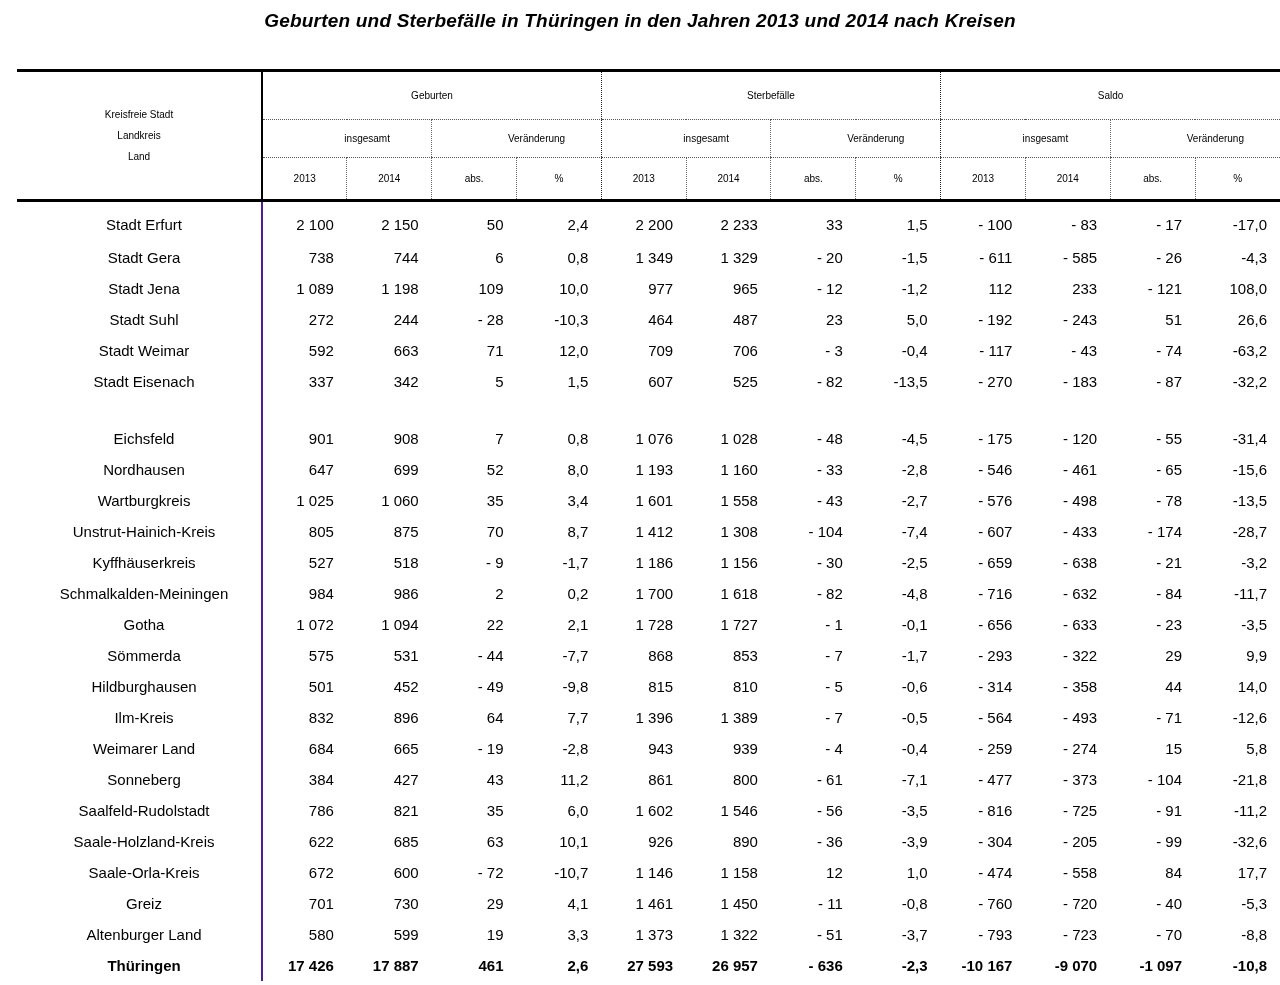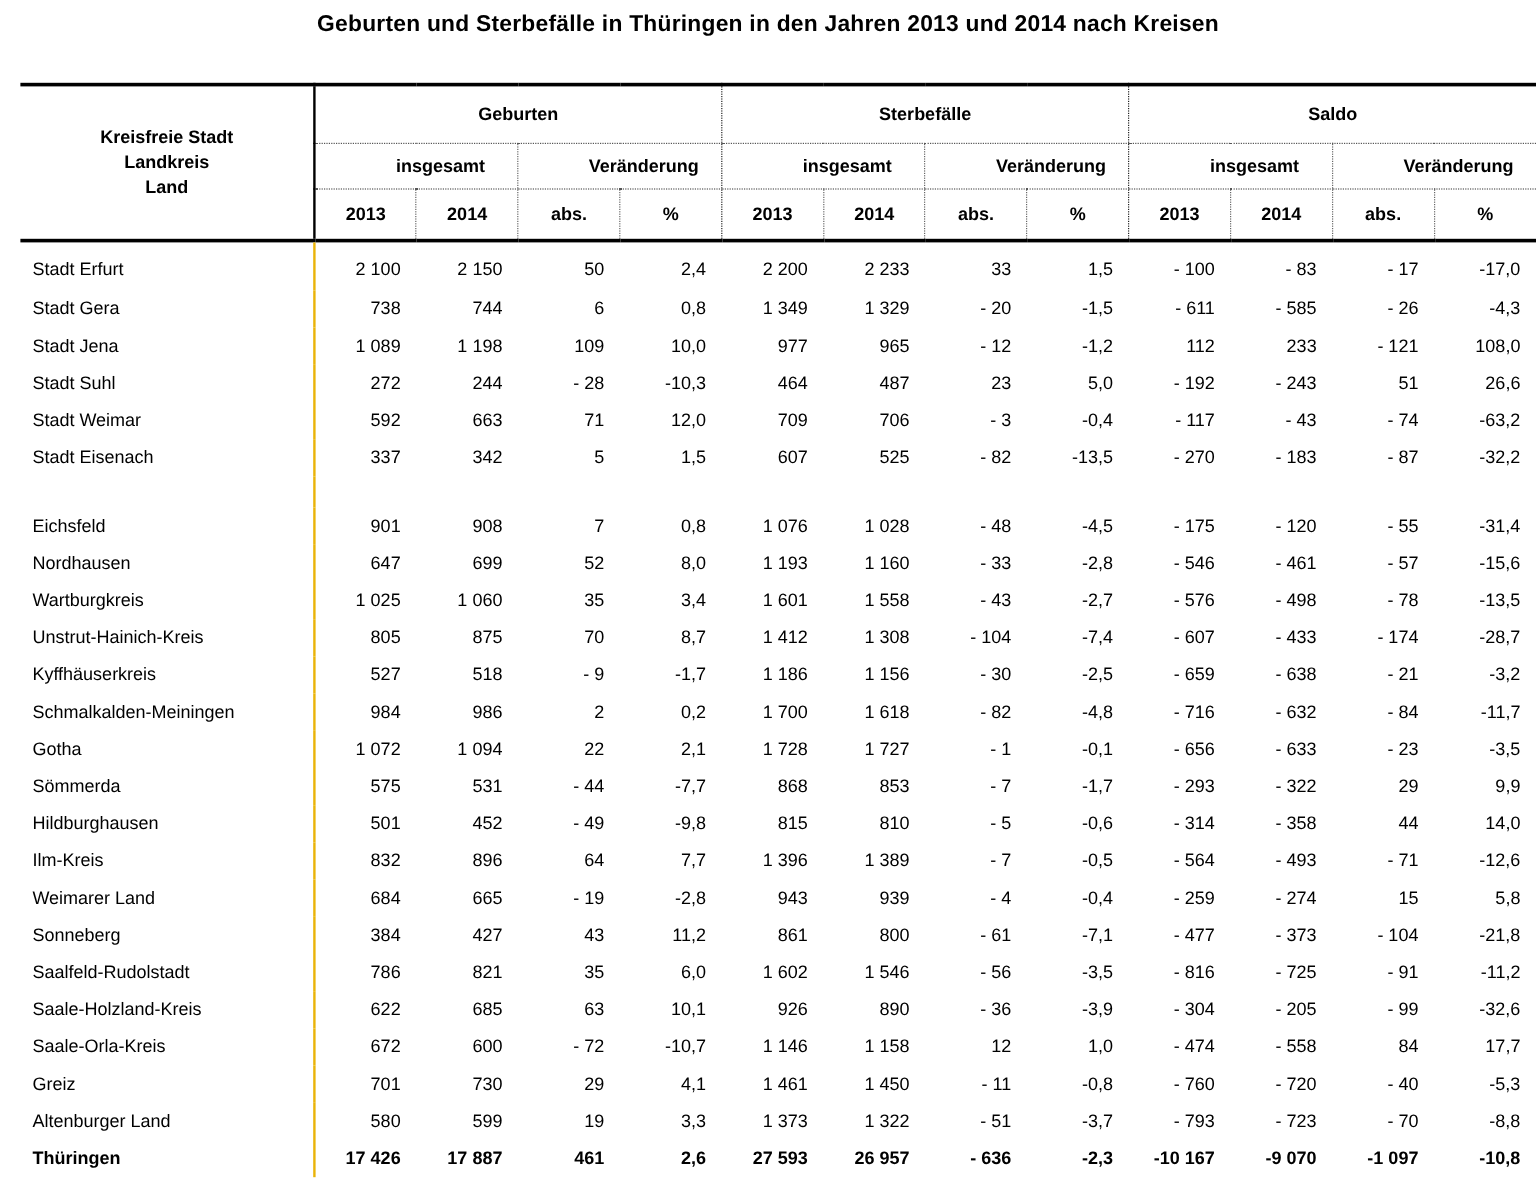--- a/index.html
+++ b/index.html
@@ -11,36 +11,37 @@
     overflow: hidden;
     font-family: "Liberation Sans", "DejaVu Sans", sans-serif;
     color: #000000;
   }
   .page-title {
     margin-top: 10px;
     text-align: center;
     font-size: 19px;
     font-weight: bold;
     letter-spacing: 0.2px;
+    font-style: italic;
   }
   table.stat-table {
     border-collapse: collapse;
     table-layout: fixed;
     margin-left: 17px;
     margin-top: 37px;
     width: 1263px;
     border-top: 3px solid #000;
   }
   col.c-name { width: 245px; }
   col.c-num  { width: 84.8px; }
 
   
   thead th {
-    font-weight: bold;
-    font-size: 15px;
+    font-weight: normal;
+    font-size: 10px;
     text-align: center;
     vertical-align: middle;
     padding: 0;
   }
   th.corner {
     border-right: 2px solid #000;
     border-bottom: 3px solid #000;
     line-height: 21px;
     text-align: center;
   }
@@ -52,23 +53,23 @@
 
   
   tbody td {
     font-size: 15px;
     padding: 0;
     vertical-align: middle;
     height: 31px;
   }
   tbody tr.first-row td { height: 36px; padding-top: 4px; }
   td.name-cell {
-    text-align: left;
+    text-align: center;
     padding-left: 10px;
-    border-right: 2px solid #eab308;
+    border-right: 2px solid #4c1d95;
     white-space: nowrap;
   }
   td.num {
     text-align: right;
     padding-right: 13px;
     white-space: nowrap;
   }
   tr.gap-row td { height: 26px; }
   tr.total-row td { font-weight: bold; }
 </style>
@@ -242,21 +243,21 @@
     <td class="num">647</td>
     <td class="num">699</td>
     <td class="num">52</td>
     <td class="num">8,0</td>
     <td class="num">1 193</td>
     <td class="num">1 160</td>
     <td class="num">- 33</td>
     <td class="num">-2,8</td>
     <td class="num">- 546</td>
     <td class="num">- 461</td>
-    <td class="num">- 57</td>
+    <td class="num">- 65</td>
     <td class="num">-15,6</td>
   </tr>
       <tr>
     <td class="name-cell">Wartburgkreis</td>
     <td class="num">1 025</td>
     <td class="num">1 060</td>
     <td class="num">35</td>
     <td class="num">3,4</td>
     <td class="num">1 601</td>
     <td class="num">1 558</td>

